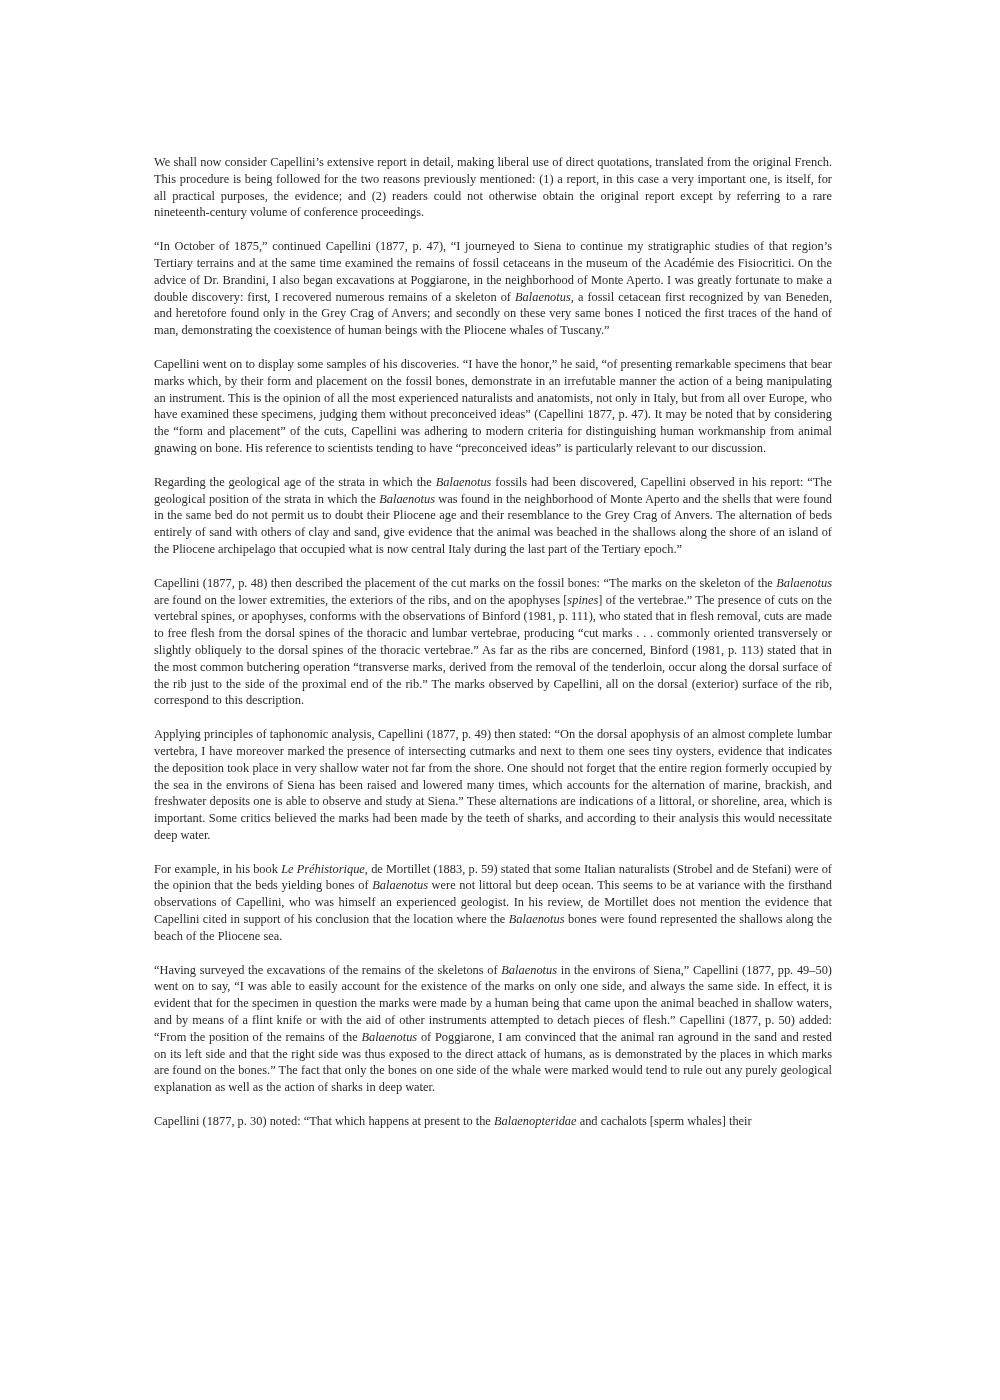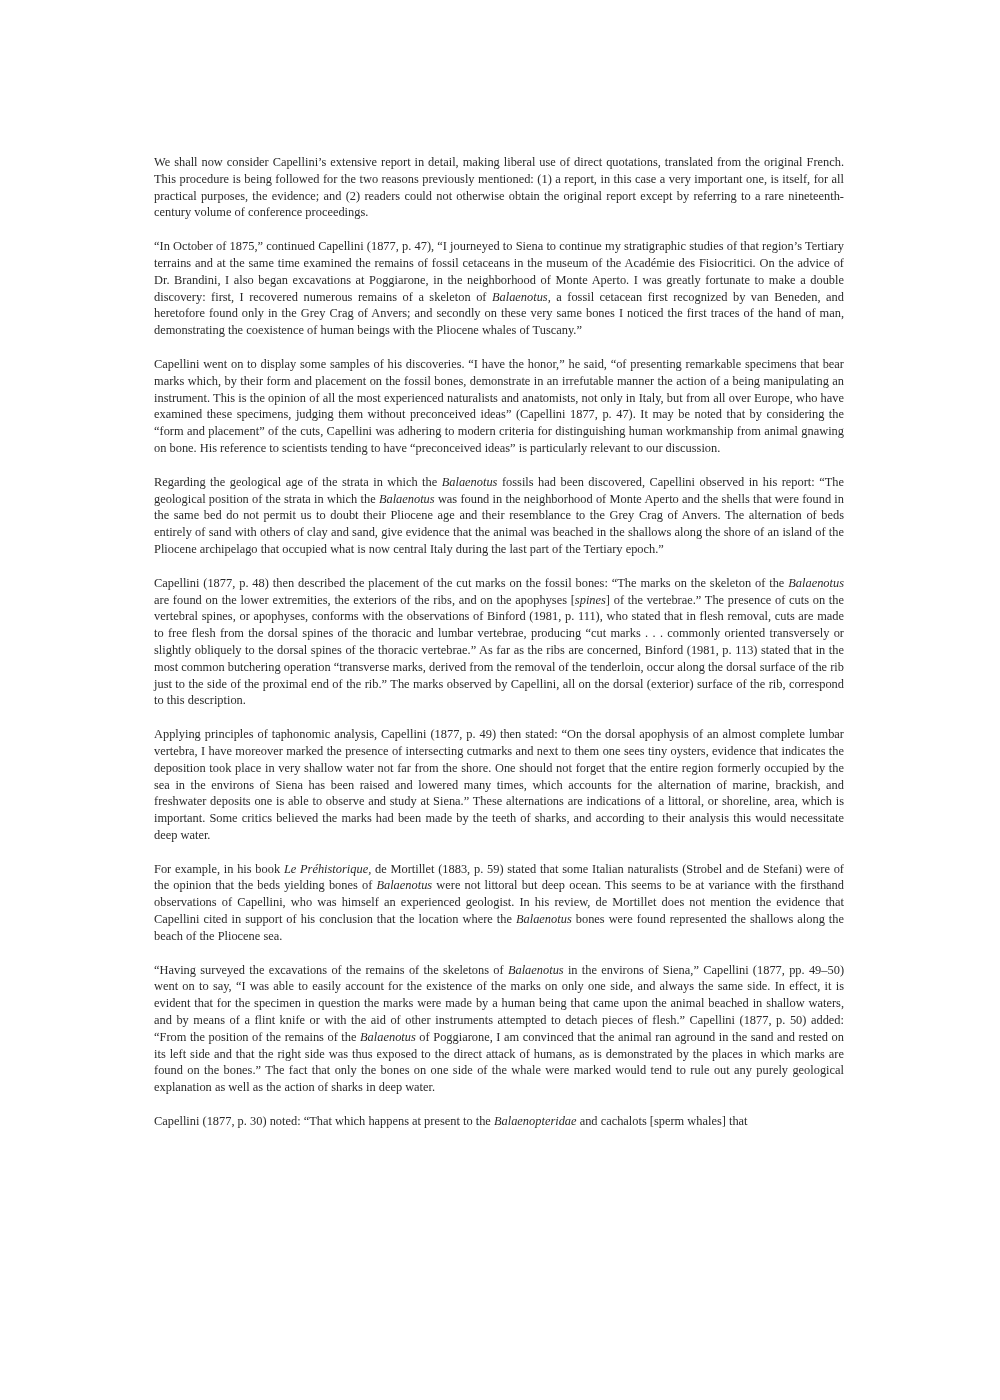--- a/index.html
+++ b/index.html
@@ -8,21 +8,21 @@
     position: absolute;
     left: 154px;
     top: 154px;
     width: 690px;
     font-family: "Liberation Serif", "DejaVu Serif", serif;
     font-size: 12.4px;
     line-height: 16.8px;
     color: #2a2a2a;
     text-align: justify;
   }
-  .para { margin: 0 0 17px 0; }
+  .para { margin: 0 12px 17px 0; }
   .para em { }
 </style>
 </head>
 <body>
 
 <div class="page">
   <p class="para">
     <span>We shall now consider Capellini’s extensive report in detail, making liberal use of direct quotations, translated from the original French. This procedure is being followed for the two reasons previously mentioned: (1) a report, in this case a very important one, is itself, for all practical purposes, the evidence; and (2) readers could not otherwise obtain the original report except by referring to a rare nineteenth-century volume of conference proceedings.</span>
   </p>
 
@@ -48,15 +48,15 @@
 
   <p class="para">
     <span>For example, in his book </span><em>Le Préhistorique,</em><span> de Mortillet (1883, p. 59) stated that some Italian naturalists (Strobel and de Stefani) were of the opinion that the beds yielding bones of </span><em>Balaenotus</em><span> were not littoral but deep ocean. This seems to be at variance with the firsthand observations of Capellini, who was himself an experienced geologist. In his review, de Mortillet does not mention the evidence that Capellini cited in support of his conclusion that the location where the </span><em>Balaenotus</em><span> bones were found represented the shallows along the beach of the Pliocene sea.</span>
   </p>
 
   <p class="para">
     <span>“Having surveyed the excavations of the remains of the skeletons of </span><em>Balaenotus</em><span> in the environs of Siena,” Capellini (1877, pp. 49–50) went on to say, “I was able to easily account for the existence of the marks on only one side, and always the same side. In effect, it is evident that for the specimen in question the marks were made by a human being that came upon the animal beached in shallow waters, and by means of a flint knife or with the aid of other instruments attempted to detach pieces of flesh.” Capellini (1877, p. 50) added: “From the position of the remains of the </span><em>Balaenotus</em><span> of Poggiarone, I am convinced that the animal ran aground in the sand and rested on its left side and that the right side was thus exposed to the direct attack of humans, as is demonstrated by the places in which marks are found on the bones.” The fact that only the bones on one side of the whale were marked would tend to rule out any purely geological explanation as well as the action of sharks in deep water.</span>
   </p>
 
   <p class="para">
-    <span>Capellini (1877, p. 30) noted: “That which happens at present to the </span><em>Balaenopteridae</em><span> and cachalots [sperm whales] that</span>
+    <span>Capellini (1877, p. 30) noted: “That which happens at present to the </span><em>Balaenopteridae</em><span> and cachalots [sperm whales] their</span>
   </p>
 </div>
 
 </body></html>

